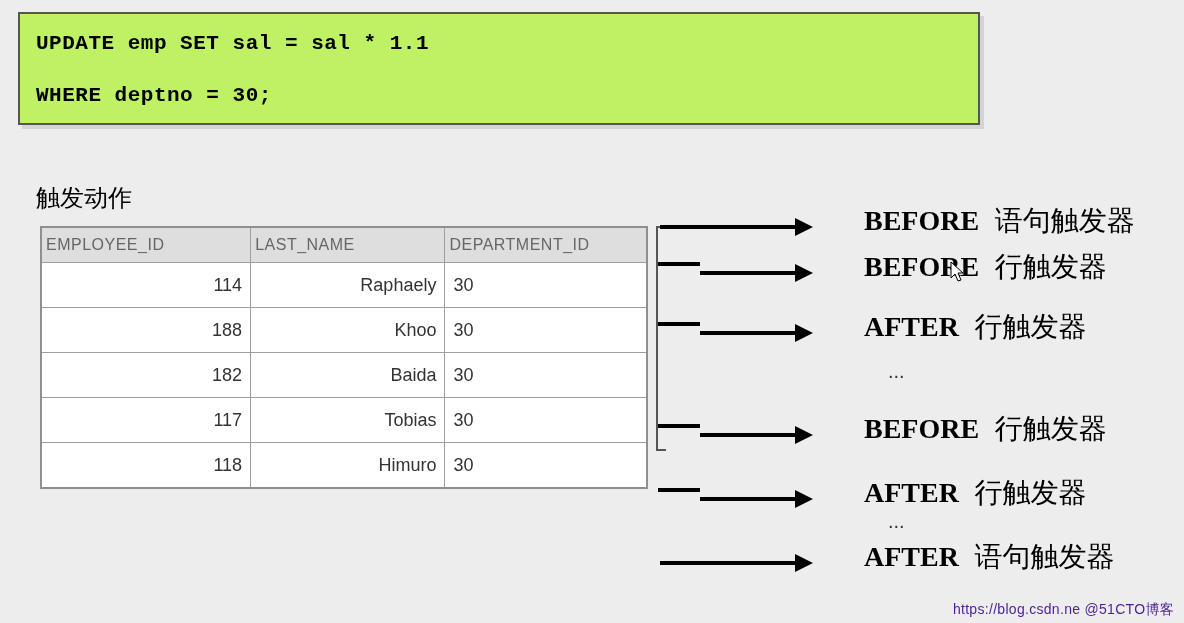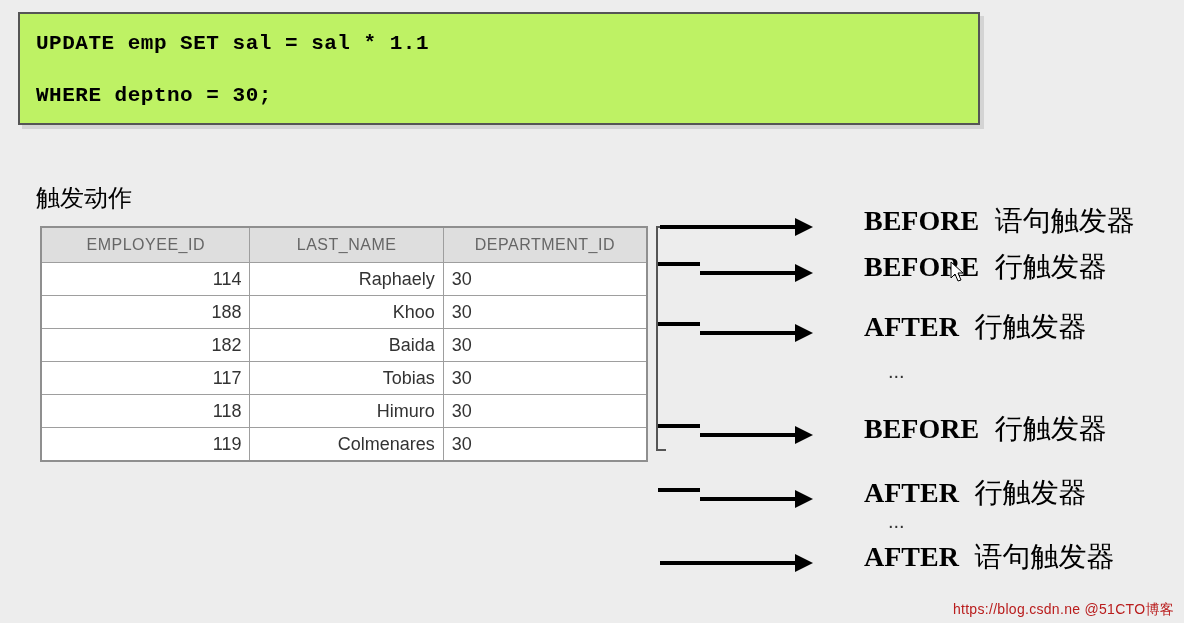--- a/index.html
+++ b/index.html
@@ -42,29 +42,29 @@
     border-collapse:collapse;
     font-family:Arial,Helvetica,sans-serif;
   }
   .tbl th{
     background:#dedede;
     color:#666;
     font-size:16px;
     font-weight:normal;
     letter-spacing:0.5px;
     border:1px solid #9e9e9e;
-    padding:4px 16px;
+    padding:4px 4px;
     height:26px;
-    text-align:center;
+    text-align:left;
   }
   .tbl td{
     border:1px solid #9e9e9e;
     font-size:18px;
     color:#333;
-    padding:3px 8px;
+    padding:9px 8px;
     height:26px;
   }
   .tbl td.id{ text-align:right; width:210px; }
   .tbl td.name{ text-align:right; width:196px; }
   .tbl td.dept{ text-align:left; width:196px; }
   
   .brace{
     position:absolute;
     left:656px; top:226px;
     width:2px; height:225px;
@@ -94,21 +94,21 @@
     font-weight:bold;
   }
   .dots{
     position:absolute;
     font-size:20px;
     color:#333;
   }
   .watermark{
     position:absolute;
     right:10px; bottom:4px;
-    color:#b91c1c;
+    color:#4c1d95;
     font-size:14px;
     font-family:Arial,sans-serif;
     letter-spacing:0.3px;
   }
   
   .cursor{
     position:absolute;
     left:949px; top:260px;
     width:16px;height:24px;
   }
@@ -149,25 +149,20 @@
   <tr>
     <td class="id">117</td>
     <td class="name">Tobias</td>
     <td class="dept">30</td>
   </tr>
   <tr>
     <td class="id">118</td>
     <td class="name">Himuro</td>
     <td class="dept">30</td>
   </tr>
-  <tr>
-    <td class="id">119</td>
-    <td class="name">Colmenares</td>
-    <td class="dept">30</td>
-  </tr>
 </tbody>
   </table>
 
 <div class="brace"></div>
 
 <div class="arrow" style="left:660px;top:218px;">
   <div class="line" style="width:136px;"></div>
     <div class="head"></div>
 </div>
 <div class="arrow-label" style="left:824px;top:202px;">

